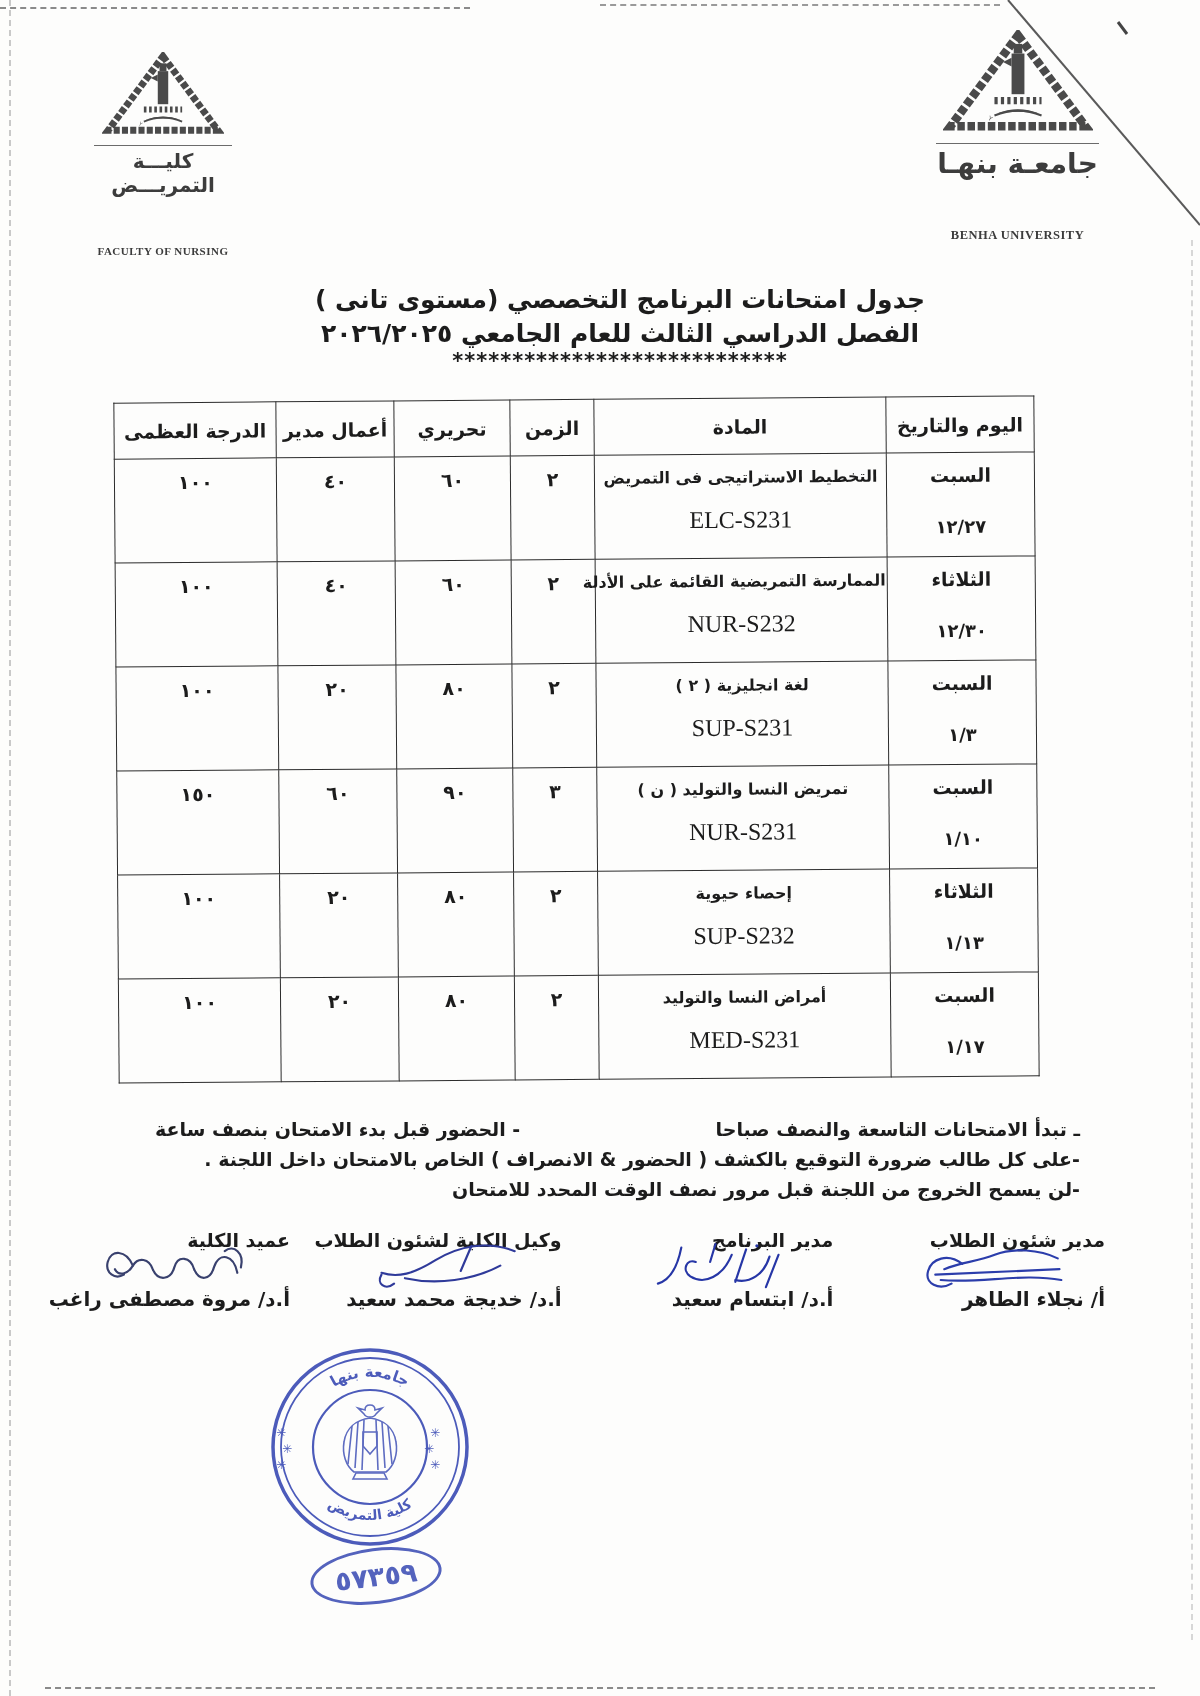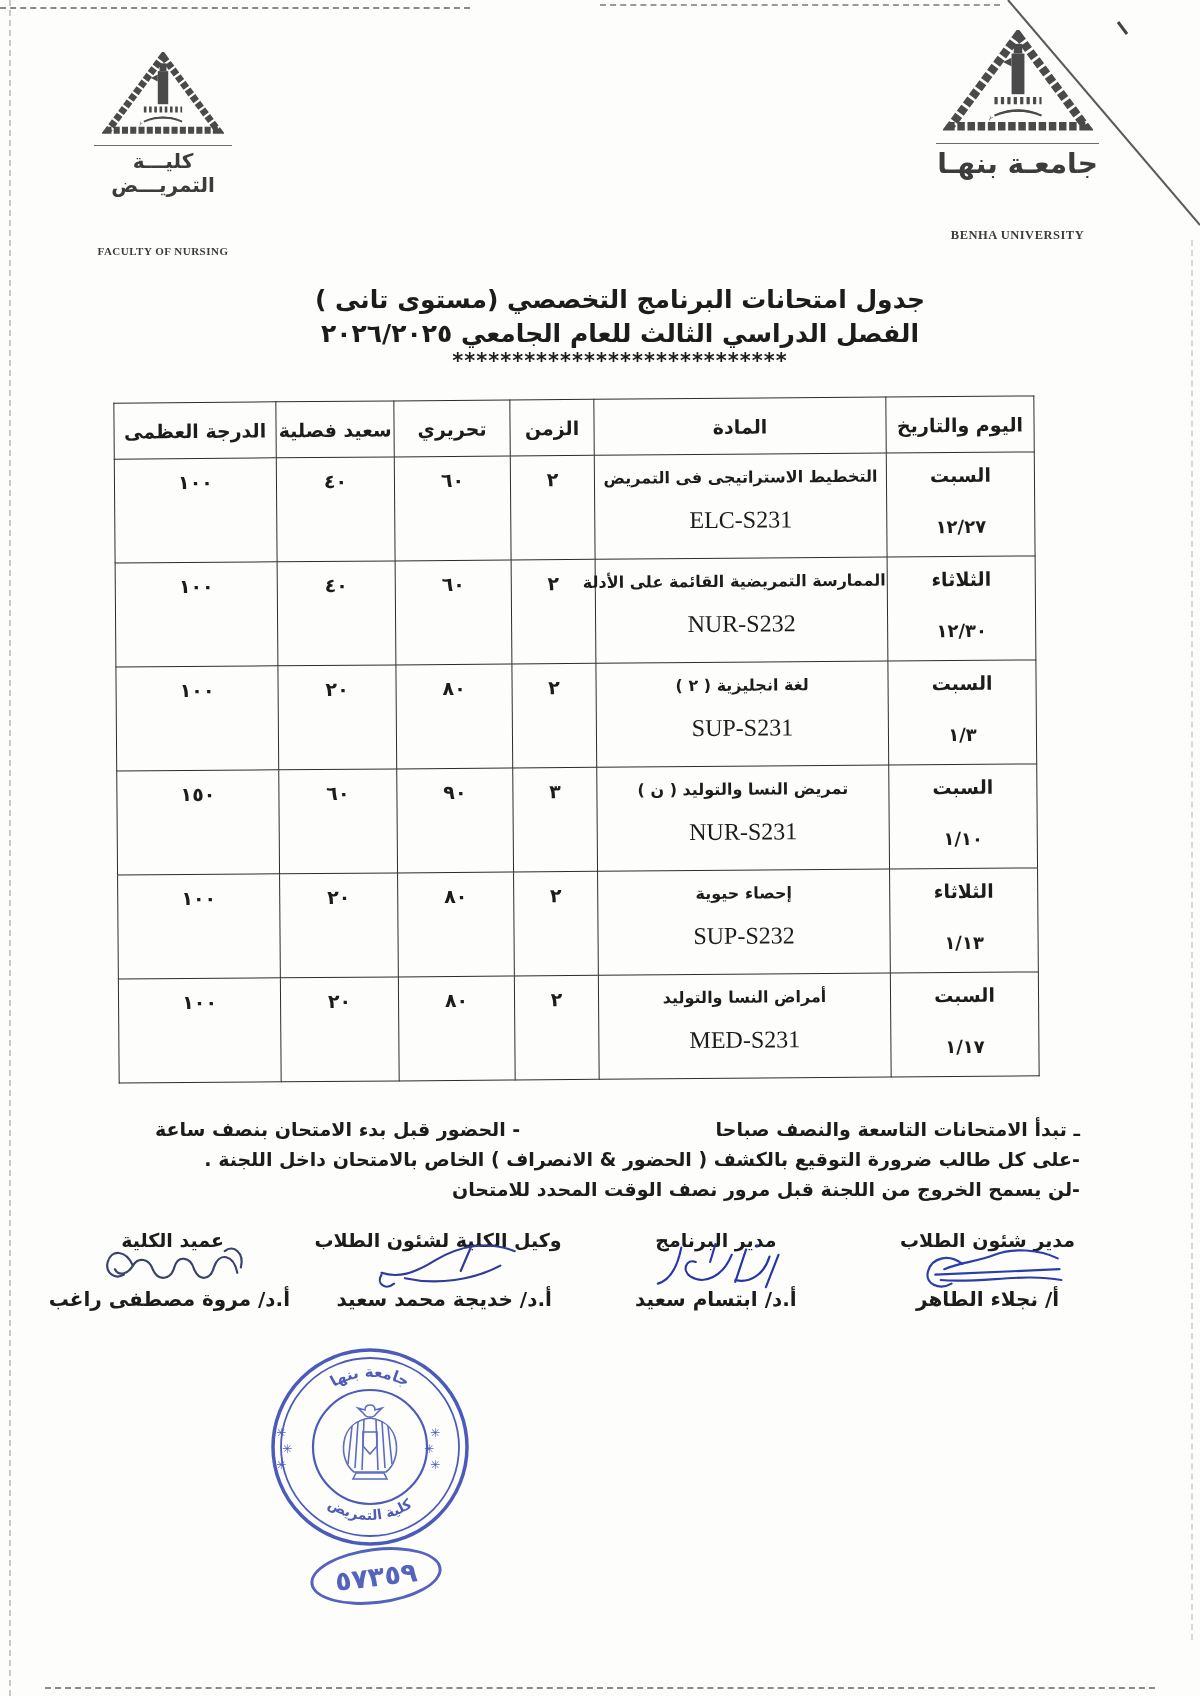--- a/index.html
+++ b/index.html
@@ -56,21 +56,21 @@
   td.c-sub .code { font-size:24px; font-family:"Liberation Serif", serif; margin-top:20px; direction:ltr; }
   td.c-num { font-size:19px; font-weight:bold; padding-top:12px; }
 
   
   .notes { margin:34px 120px 0 100px; font-size:19px; font-weight:bold; line-height:1.6; }
   .note-line1 { display:flex; justify-content:space-between; padding-left:55px; }
   .note { white-space:nowrap; }
 
   
   .signatures { display:flex; justify-content:space-between; margin-top:24px; padding:0 95px 0 55px; }
-  .sig-block { text-align:center; width:235px; }
+  .sig-block { width:235px; }
   .sig-title { font-size:19px; font-weight:bold; white-space:nowrap; }
   .sig-svg { display:block; margin:-16px auto -20px; }
   .sig-name { font-size:20px; font-weight:bold; white-space:nowrap; }
 
   
   .stamp-circle { position:absolute; left:268px; top:1345px; opacity:.92; }
   .stamp-num {
     position:absolute; left:310px; top:1548px;
     width:132px; height:56px;
     border:3px solid #3d4eb5; border-radius:50%;
@@ -144,21 +144,21 @@
     <col style="width:116px">
       <col style="width:118px">
       <col style="width:162px">
   </colgroup>
   <thead>
     <tr>
       <th>اليوم والتاريخ</th>
       <th>المادة</th>
       <th>الزمن</th>
       <th>تحريري</th>
-      <th>سعيد فصلية</th>
+      <th>أعمال مدير</th>
       <th>الدرجة العظمى</th>
     </tr>
   </thead>
   <tbody>
     <tr>
       <td class="c-day">
         <div class="day">السبت</div>
         <div class="date">١٢/٢٧</div>
       </td>
       <td class="c-sub">

